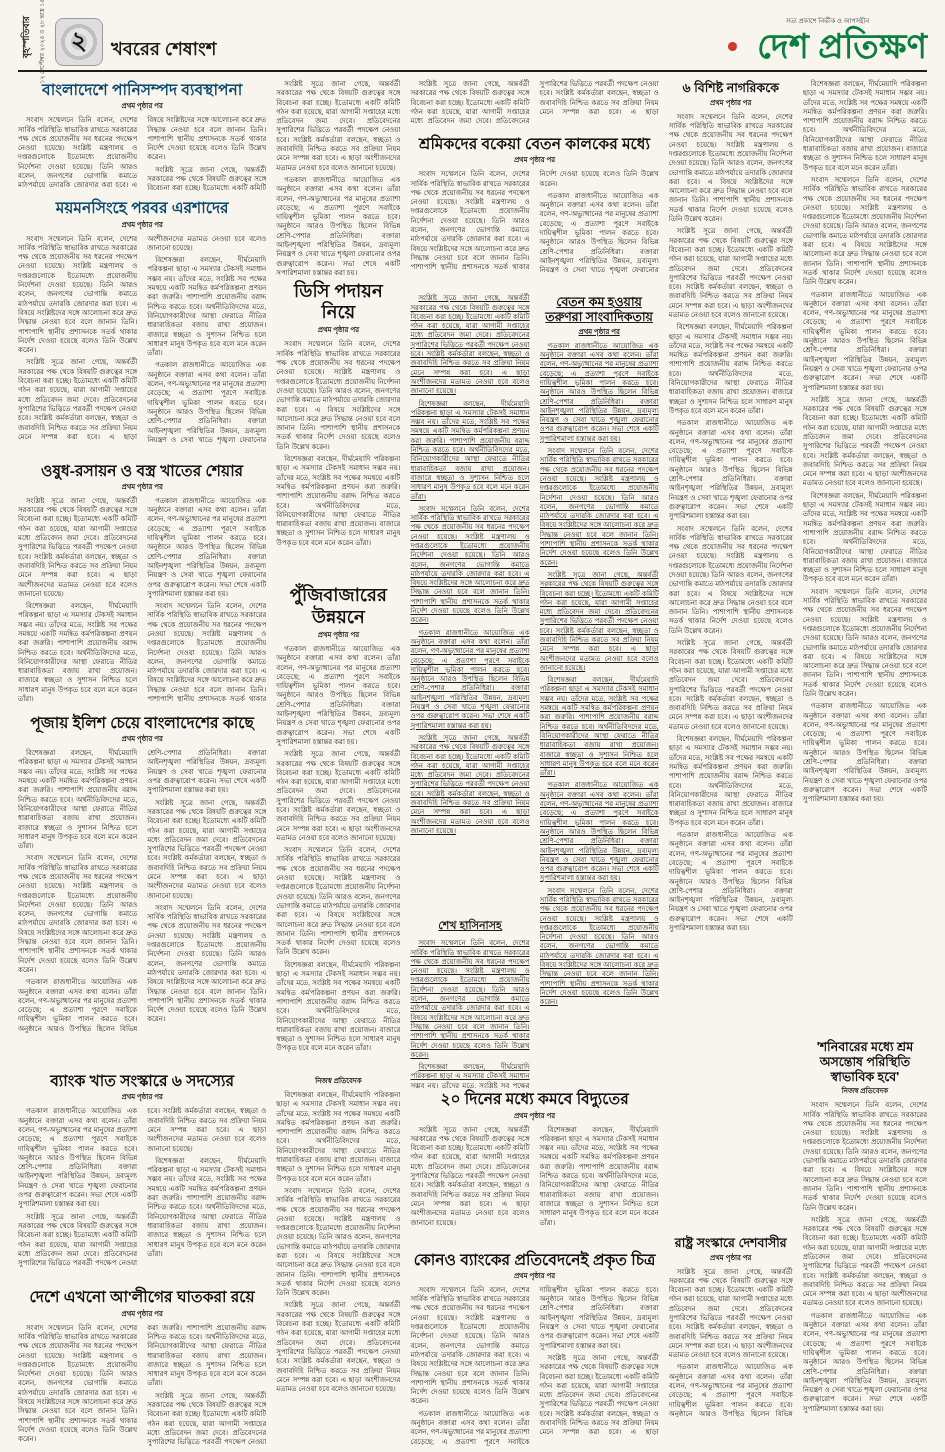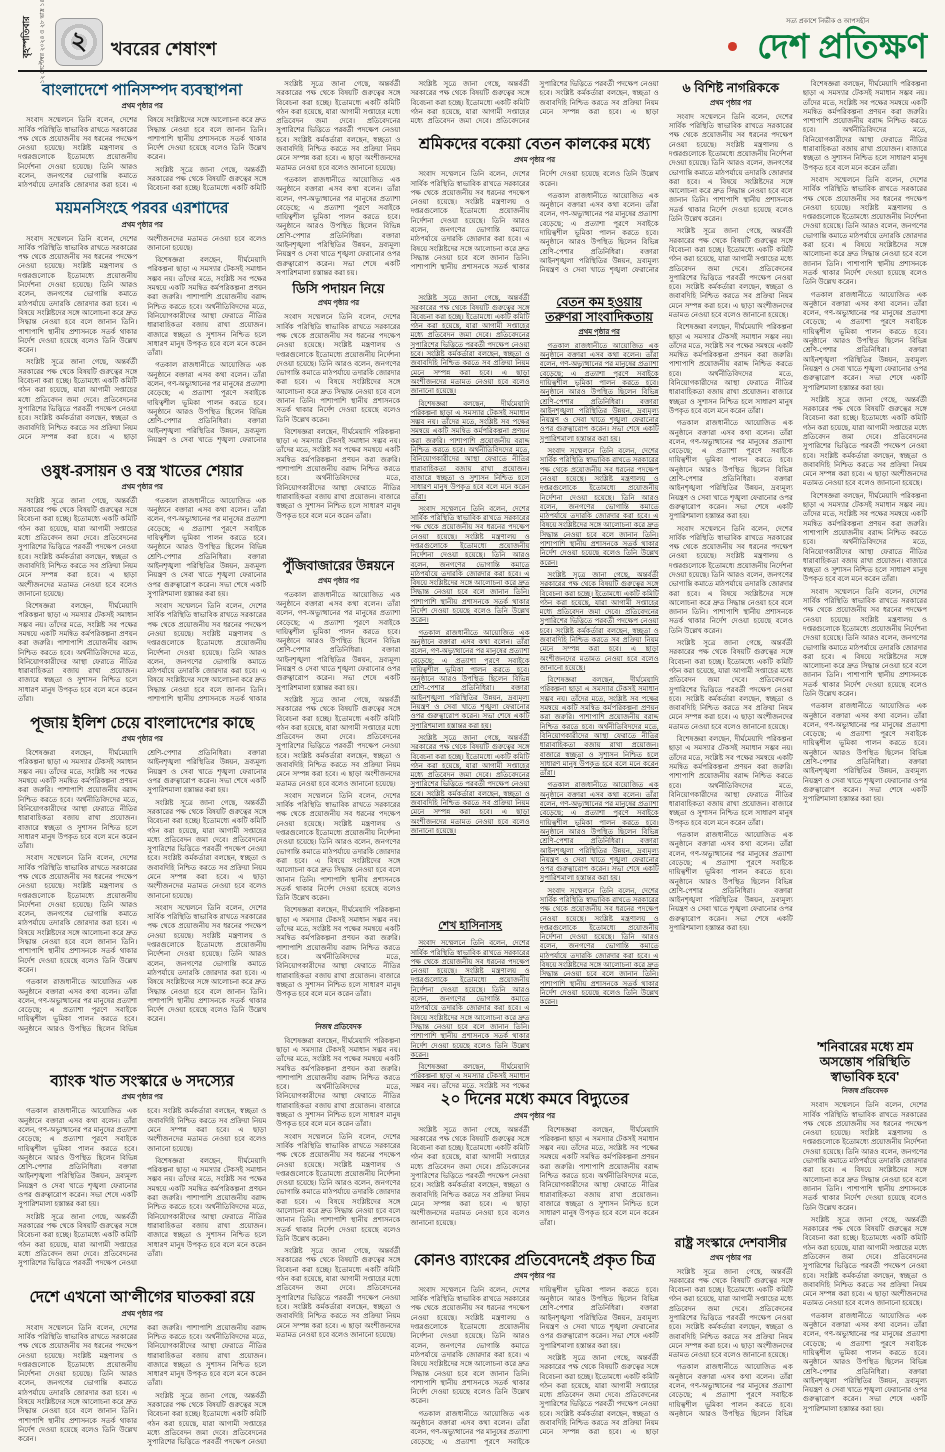--- a/index.html
+++ b/index.html
@@ -26,21 +26,21 @@
   .masthead { text-align:center; padding-bottom:3px; }
   .tagline { font-size:6.5px; color:#333; margin-bottom:2px; }
   .logo { font-size:34px; font-weight:800; color:#0a7f3f; line-height:1; display:flex; align-items:center; gap:20px; justify-content:flex-end; }
   .logo-mark { width:9px; height:9px; border-radius:50%; background:#d03a2a; display:inline-block; }
   .rule { border-top:2px solid #1b1b1b; margin:4px 0 7px; }
   
   .content { display:grid; grid-template-columns:2fr 1fr 2fr 1fr 1fr; gap:0 10px; align-items:start; height:1368px; overflow:hidden; }
   .story { margin-bottom:6px; }
   .hl { font-weight:800; text-align:center; margin:2px 0 1px; line-height:1.18; color:#101010; }
   .hl-lg { font-size:15.5px; }
-  .hl-md { font-size:13px; }
+  .hl-md { font-size:18px; }
   .hl-sm { font-size:12.5px; }
   .maroon { color:#0c4a6e; }
   .dateline { font-size:7px; font-weight:bold; text-align:center; margin:0 0 3px; }
   .body { font-size:7px; line-height:1.33; text-align:justify; overflow:hidden; }
   .body p { margin:0 0 3px; text-indent:8px; }
   .cols2 { column-count:2; column-gap:10px; }
   .split { display:flex; gap:10px; }
   .split > div { flex:1; min-width:0;text-decoration:underline; }
   .crosshead { font-size:11px; font-weight:800; text-align:center; margin:4px 0 2px; }
 </style>

